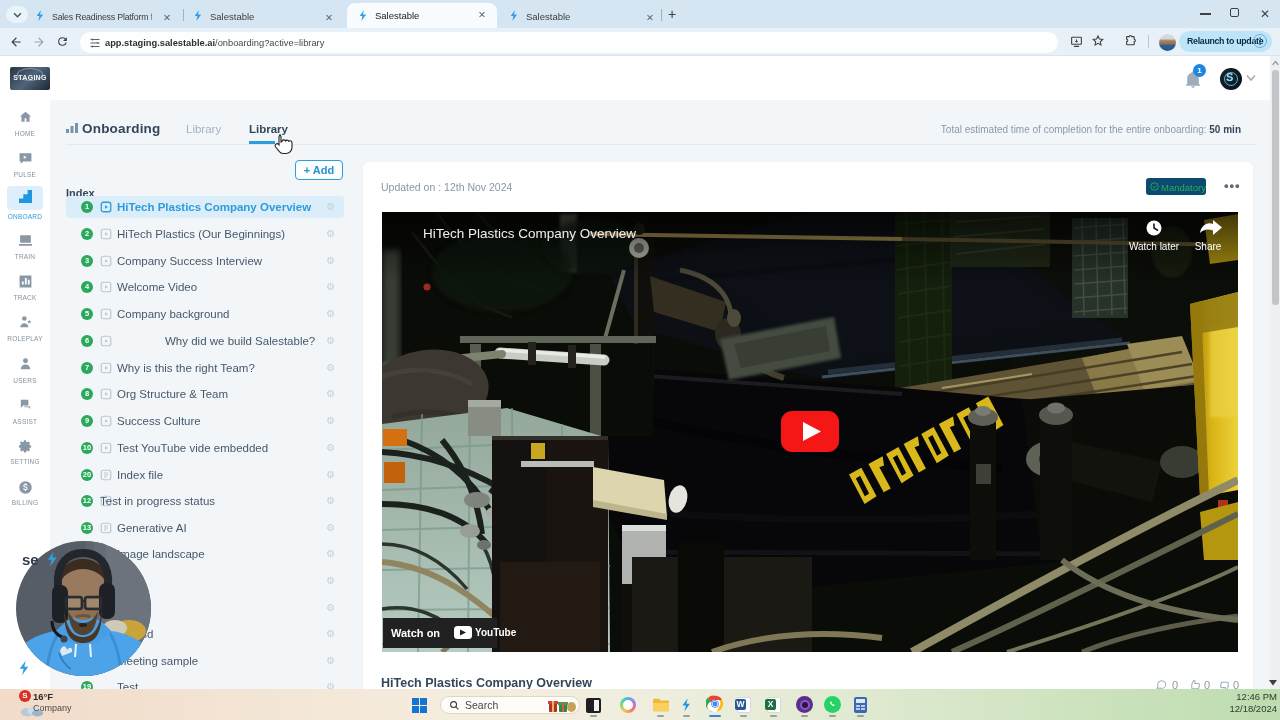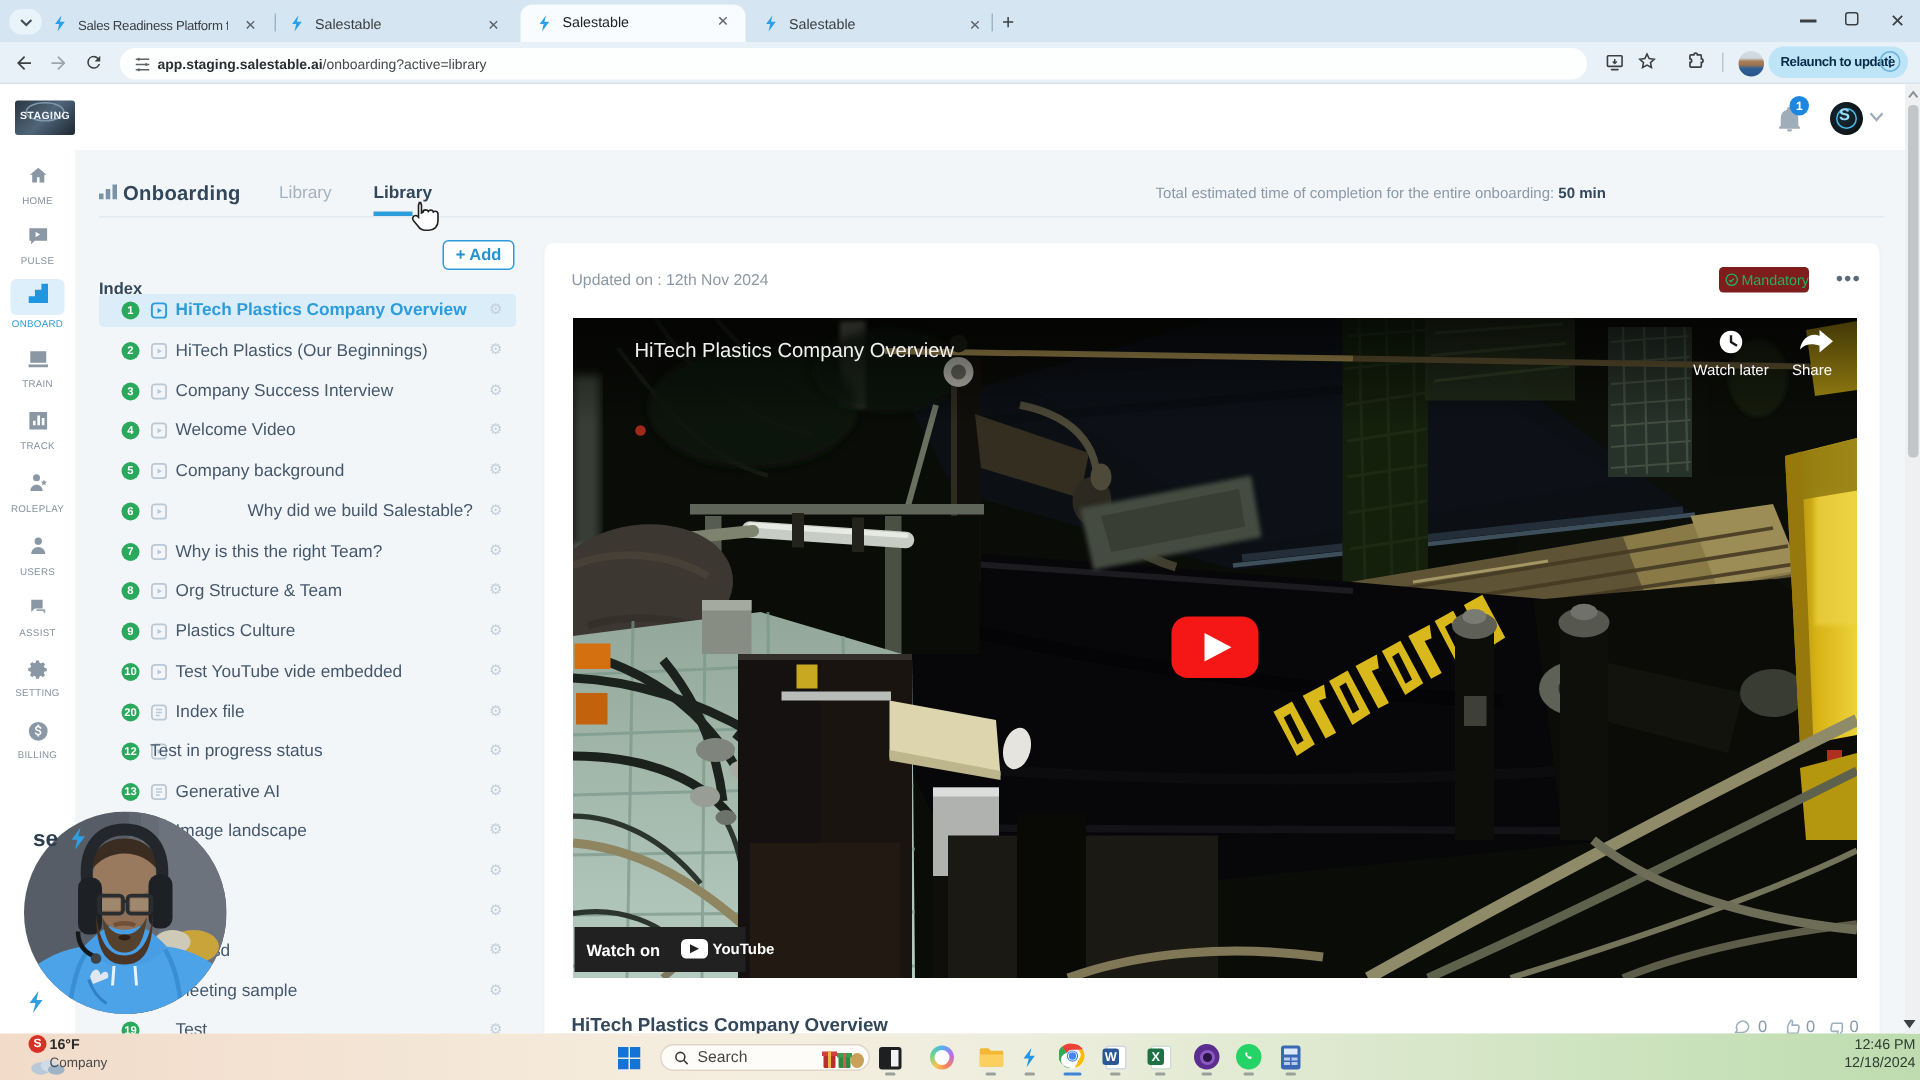--- a/index.html
+++ b/index.html
@@ -194,21 +194,21 @@
 </div>
 
 <svg class="abs" style="left:66px;top:121px;" width="12" height="12" viewBox="0 0 12 12">
     <path d="M0 12 V8 h3 v4 z M4.5 12 V5 h3 v7 z M9 12 V2 h3 v10 z" fill="#7b93a8"></path>
   </svg>
 <div class="abs" style="left:82px;top:121px;font-size:13.5px;font-weight:bold;color:#33475b;letter-spacing:0.2px;">Onboarding</div>
 <div class="abs" style="left:186px;top:123px;font-size:11.5px;color:#a3b2c0;">Library</div>
 <div class="abs" style="left:249px;top:123px;font-size:11.5px;font-weight:bold;color:#33475b;">Library</div>
 <div class="abs" style="left:249px;top:141px;width:26px;height:3px;background:#2d9cdb;"></div>
 <div class="abs" style="left:66px;top:144px;width:1190px;height:1px;background:#e3eaf1;"></div>
-<div class="abs" style="left:600px;top:124px;width:641px;text-align:center;white-space:nowrap;font-size:10px;color:#8a99a8;">Total estimated time of completion for the entire onboarding: <span style="color:#33475b;font-weight:bold;">50 min</span></div>
+<div class="abs" style="left:600px;top:124px;width:641px;text-align:right;white-space:nowrap;font-size:10px;color:#8a99a8;">Total estimated time of completion for the entire onboarding: <span style="color:#33475b;font-weight:bold;">50 min</span></div>
 
 <svg class="abs" style="left:272px;top:133px;" width="22" height="24" viewBox="0 0 22 24">
 <path d="M7 2 c1.2 0 2 .8 2 2 v5 l1-.5 c0-1 .8-1.6 1.8-1.6 .8 0 1.4.4 1.7 1 .3-.5.9-.8 1.6-.8 .9 0 1.6.5 1.8 1.2 .3-.3.7-.5 1.2-.5 1.1 0 1.9.8 1.9 2 v4.5 c0 3.5-2.5 6.2-6 6.2 h-2.5 c-2 0-3.5-.8-4.5-2.3 L3.6 14 c-.8-1-.6-2.2.3-2.9 .8-.6 1.8-.5 2.6.2 l.5.5 V4 c0-1.2.8-2 2-2z" fill="#fff" stroke="#222" stroke-width="1.1"></path>
 </svg>
 
 <div class="abs" style="left:66px;top:165px;font-size:11px;font-weight:bold;color:#33475b;margin-top:22px;">Index</div>
 <div class="abs" style="left:295px;top:160px;width:48px;height:20px;border:1.2px solid #2d9cdb;border-radius:4px;background:#fdfefe;color:#2492d2;font-size:11px;font-weight:bold;text-align:center;line-height:19px;">+ Add</div>
 <div class="abs" style="left:66px;top:196px;width:278px;height:22px;background:#dcedfa;border-radius:3px;"></div>
 <div class="idxrow" style="top:201px;">
   <div class="numc">1</div>
@@ -281,21 +281,21 @@
     </svg>
   <span class="abs" style="left:51px;top:0px;">Org Structure &amp; Team</span>
   <span class="gear">⚙</span>
 </div>
 <div class="idxrow" style="top:415px;">
   <div class="numc">9</div>
   <svg class="abs" style="left:34px;top:0px;" width="12" height="12" viewBox="0 0 24 24" fill="none" stroke="#bcc8d4" stroke-width="2.4">
       <rect x="2.5" y="2.5" width="19" height="19" rx="4"></rect>
       <path d="M10 8.5v7l6-3.5z" fill="#bcc8d4" stroke="none"></path>
     </svg>
-  <span class="abs" style="left:51px;top:0px;">Plastics Culture</span>
+  <span class="abs" style="left:51px;top:0px;">Success Culture</span>
   <span class="gear">⚙</span>
 </div>
 <div class="idxrow" style="top:442px;">
   <div class="numc">10</div>
   <svg class="abs" style="left:34px;top:0px;" width="12" height="12" viewBox="0 0 24 24" fill="none" stroke="#bcc8d4" stroke-width="2.4">
       <rect x="2.5" y="2.5" width="19" height="19" rx="4"></rect>
       <path d="M10 8.5v7l6-3.5z" fill="#bcc8d4" stroke="none"></path>
     </svg>
   <span class="abs" style="left:51px;top:0px;">Test YouTube vide embedded</span>
   <span class="gear">⚙</span>
@@ -355,21 +355,21 @@
   <span class="gear">⚙</span>
 </div>
 <div class="idxrow" style="top:681px;">
   <div class="numc">19</div>
   <span class="abs" style="left:51px;top:0px;">Test</span>
   <span class="gear">⚙</span>
 </div>
 
 <div id="whitecard"></div>
 <div class="abs" style="left:381px;top:181px;font-size:10.5px;color:#8a98a5;">Updated on : 12th Nov 2024</div>
-<div class="abs" style="left:1146px;top:178px;width:60px;height:17px;background:#7f1d1d;border-radius:3px;">
+<div class="abs" style="left:1146px;top:178px;width:60px;height:17px;background:#0c4a6e;border-radius:3px;">
   <svg class="abs" style="left:4px;top:4px;" width="9" height="9" viewBox="0 0 24 24" fill="none" stroke="#27ae60" stroke-width="2.4">
       <circle cx="12" cy="12" r="10"></circle>
       <path d="M7.5 12.5 l3 3 5.5-6"></path>
     </svg>
   <span class="abs" style="left:15px;top:3.5px;font-size:9.5px;color:#27ae60;">Mandatory</span>
 </div>
 <div class="abs" style="left:1224px;top:178px;font-size:13px;color:#5a6a78;letter-spacing:1px;font-weight:bold;">•••</div>
 
 <svg class="abs" style="left:382px;top:212px;" width="856" height="440" viewBox="0 0 856 440">
 <defs>

